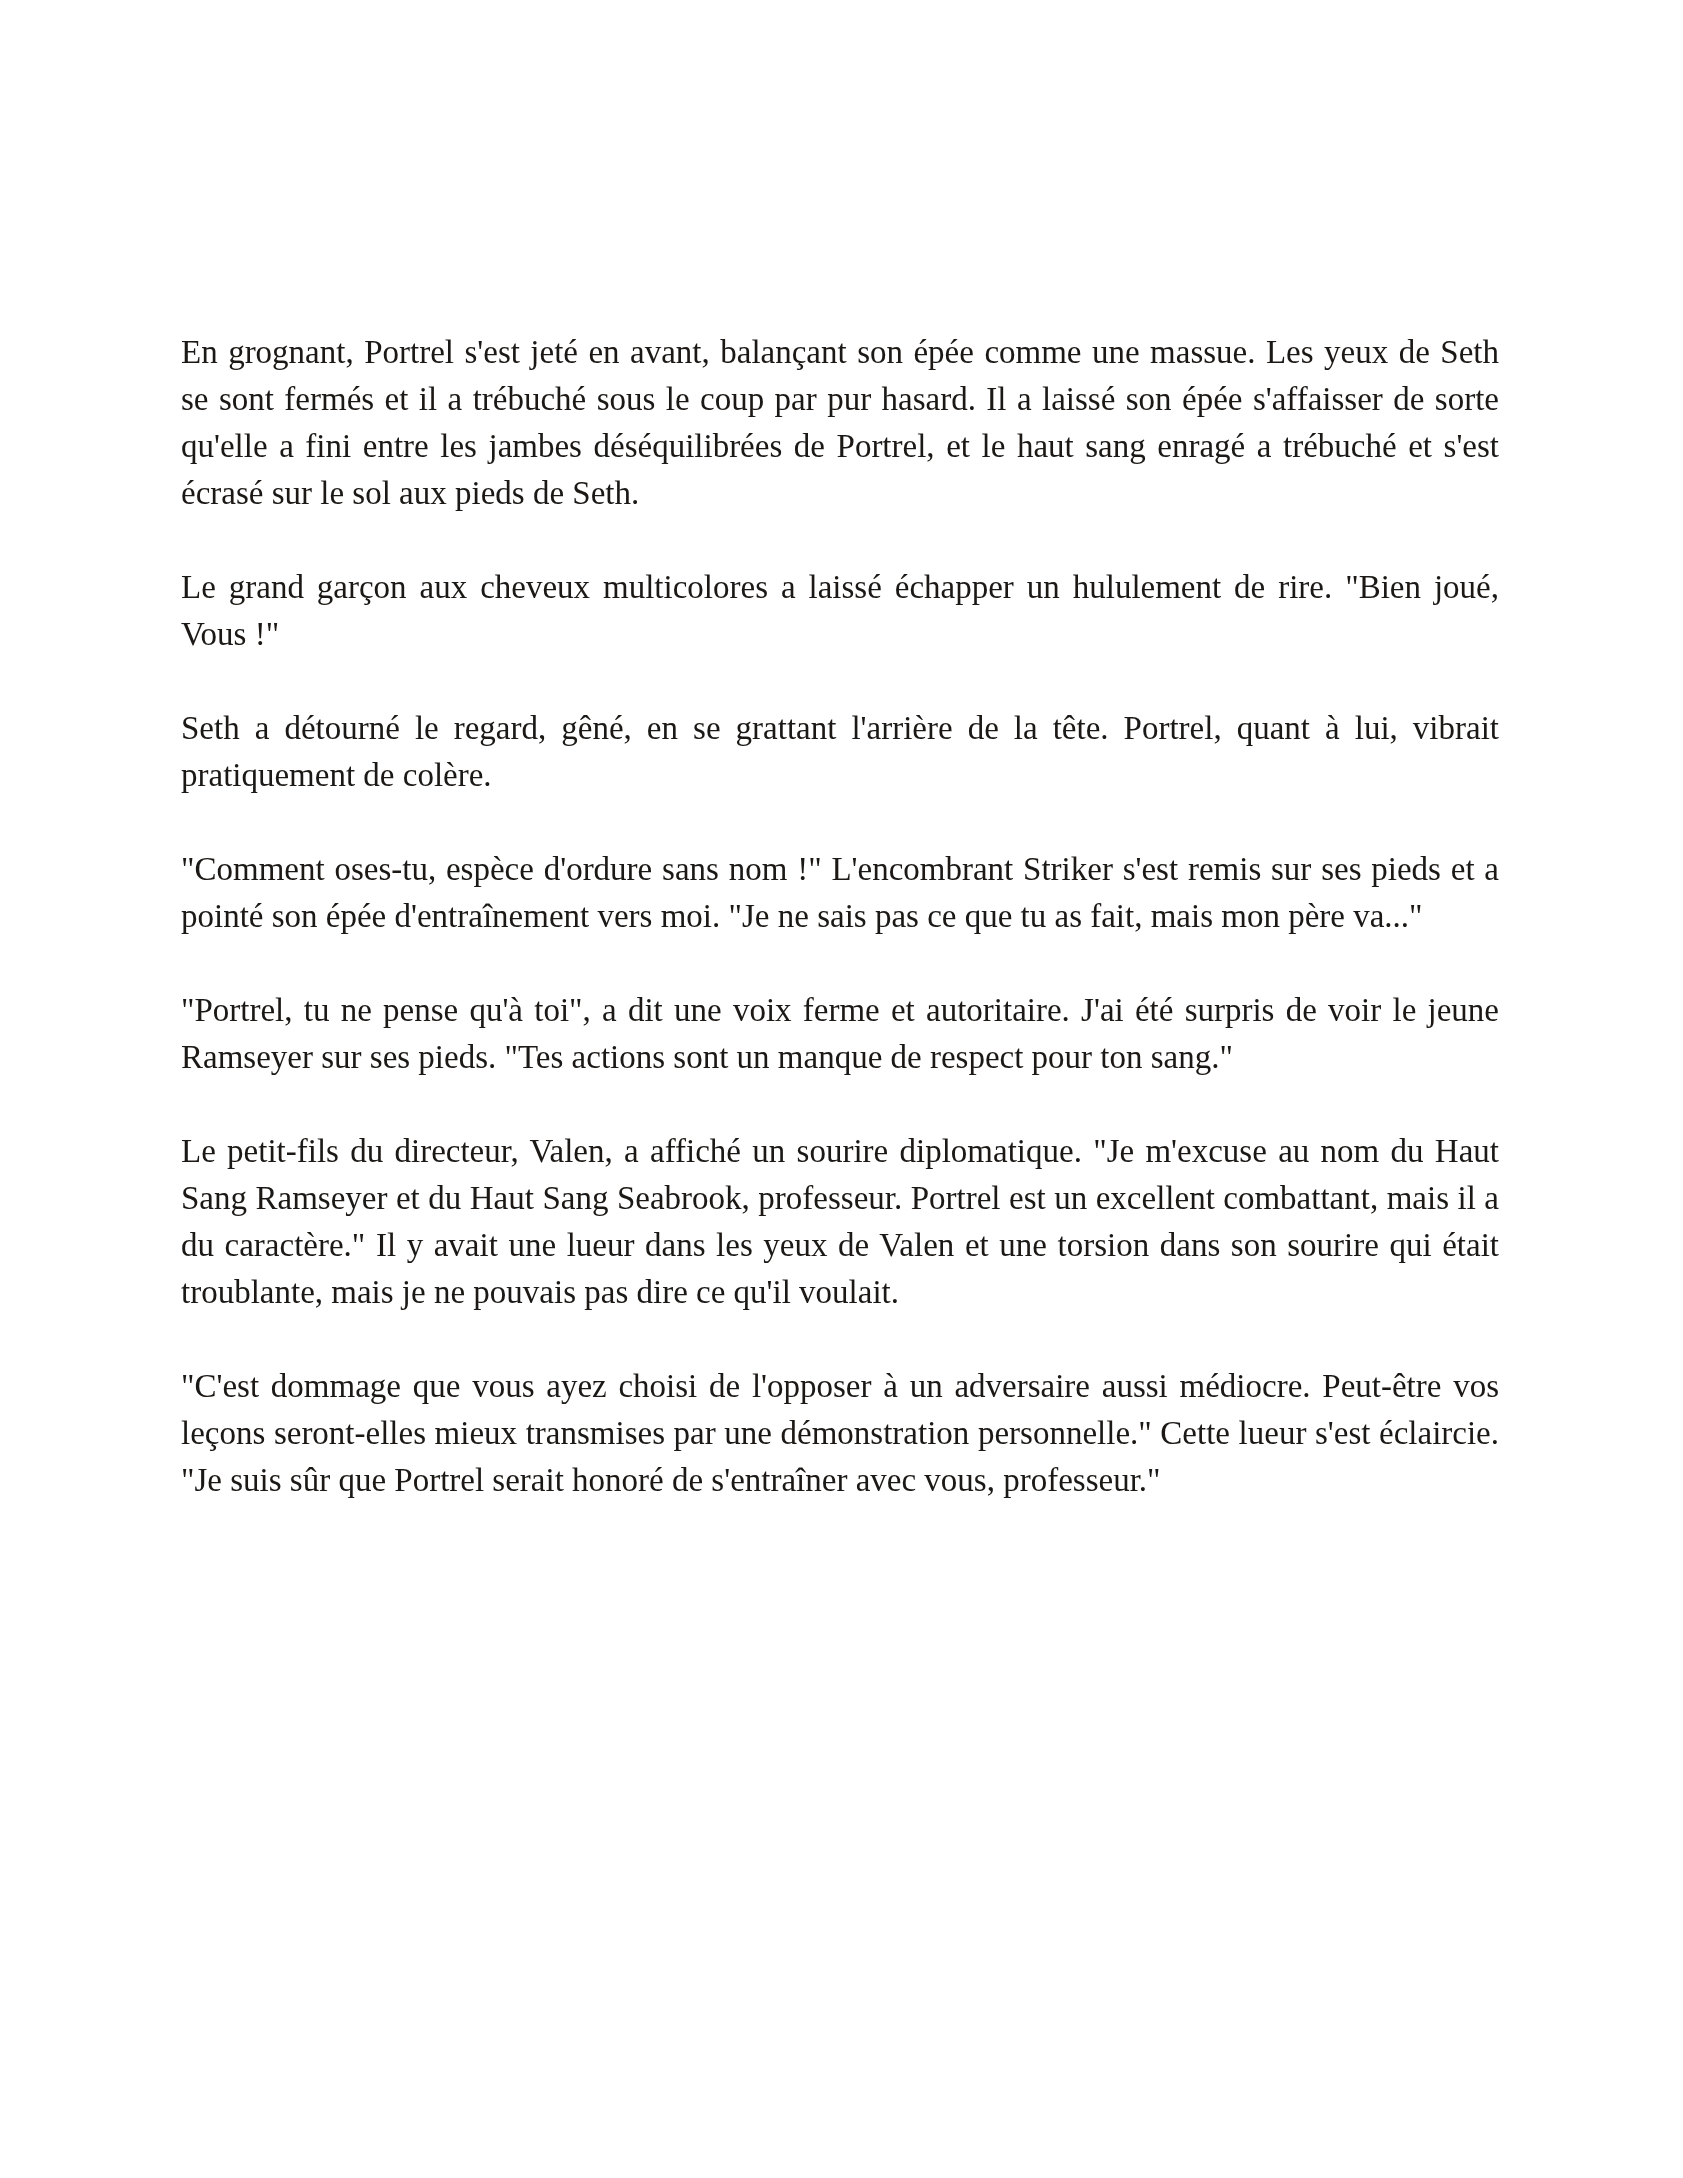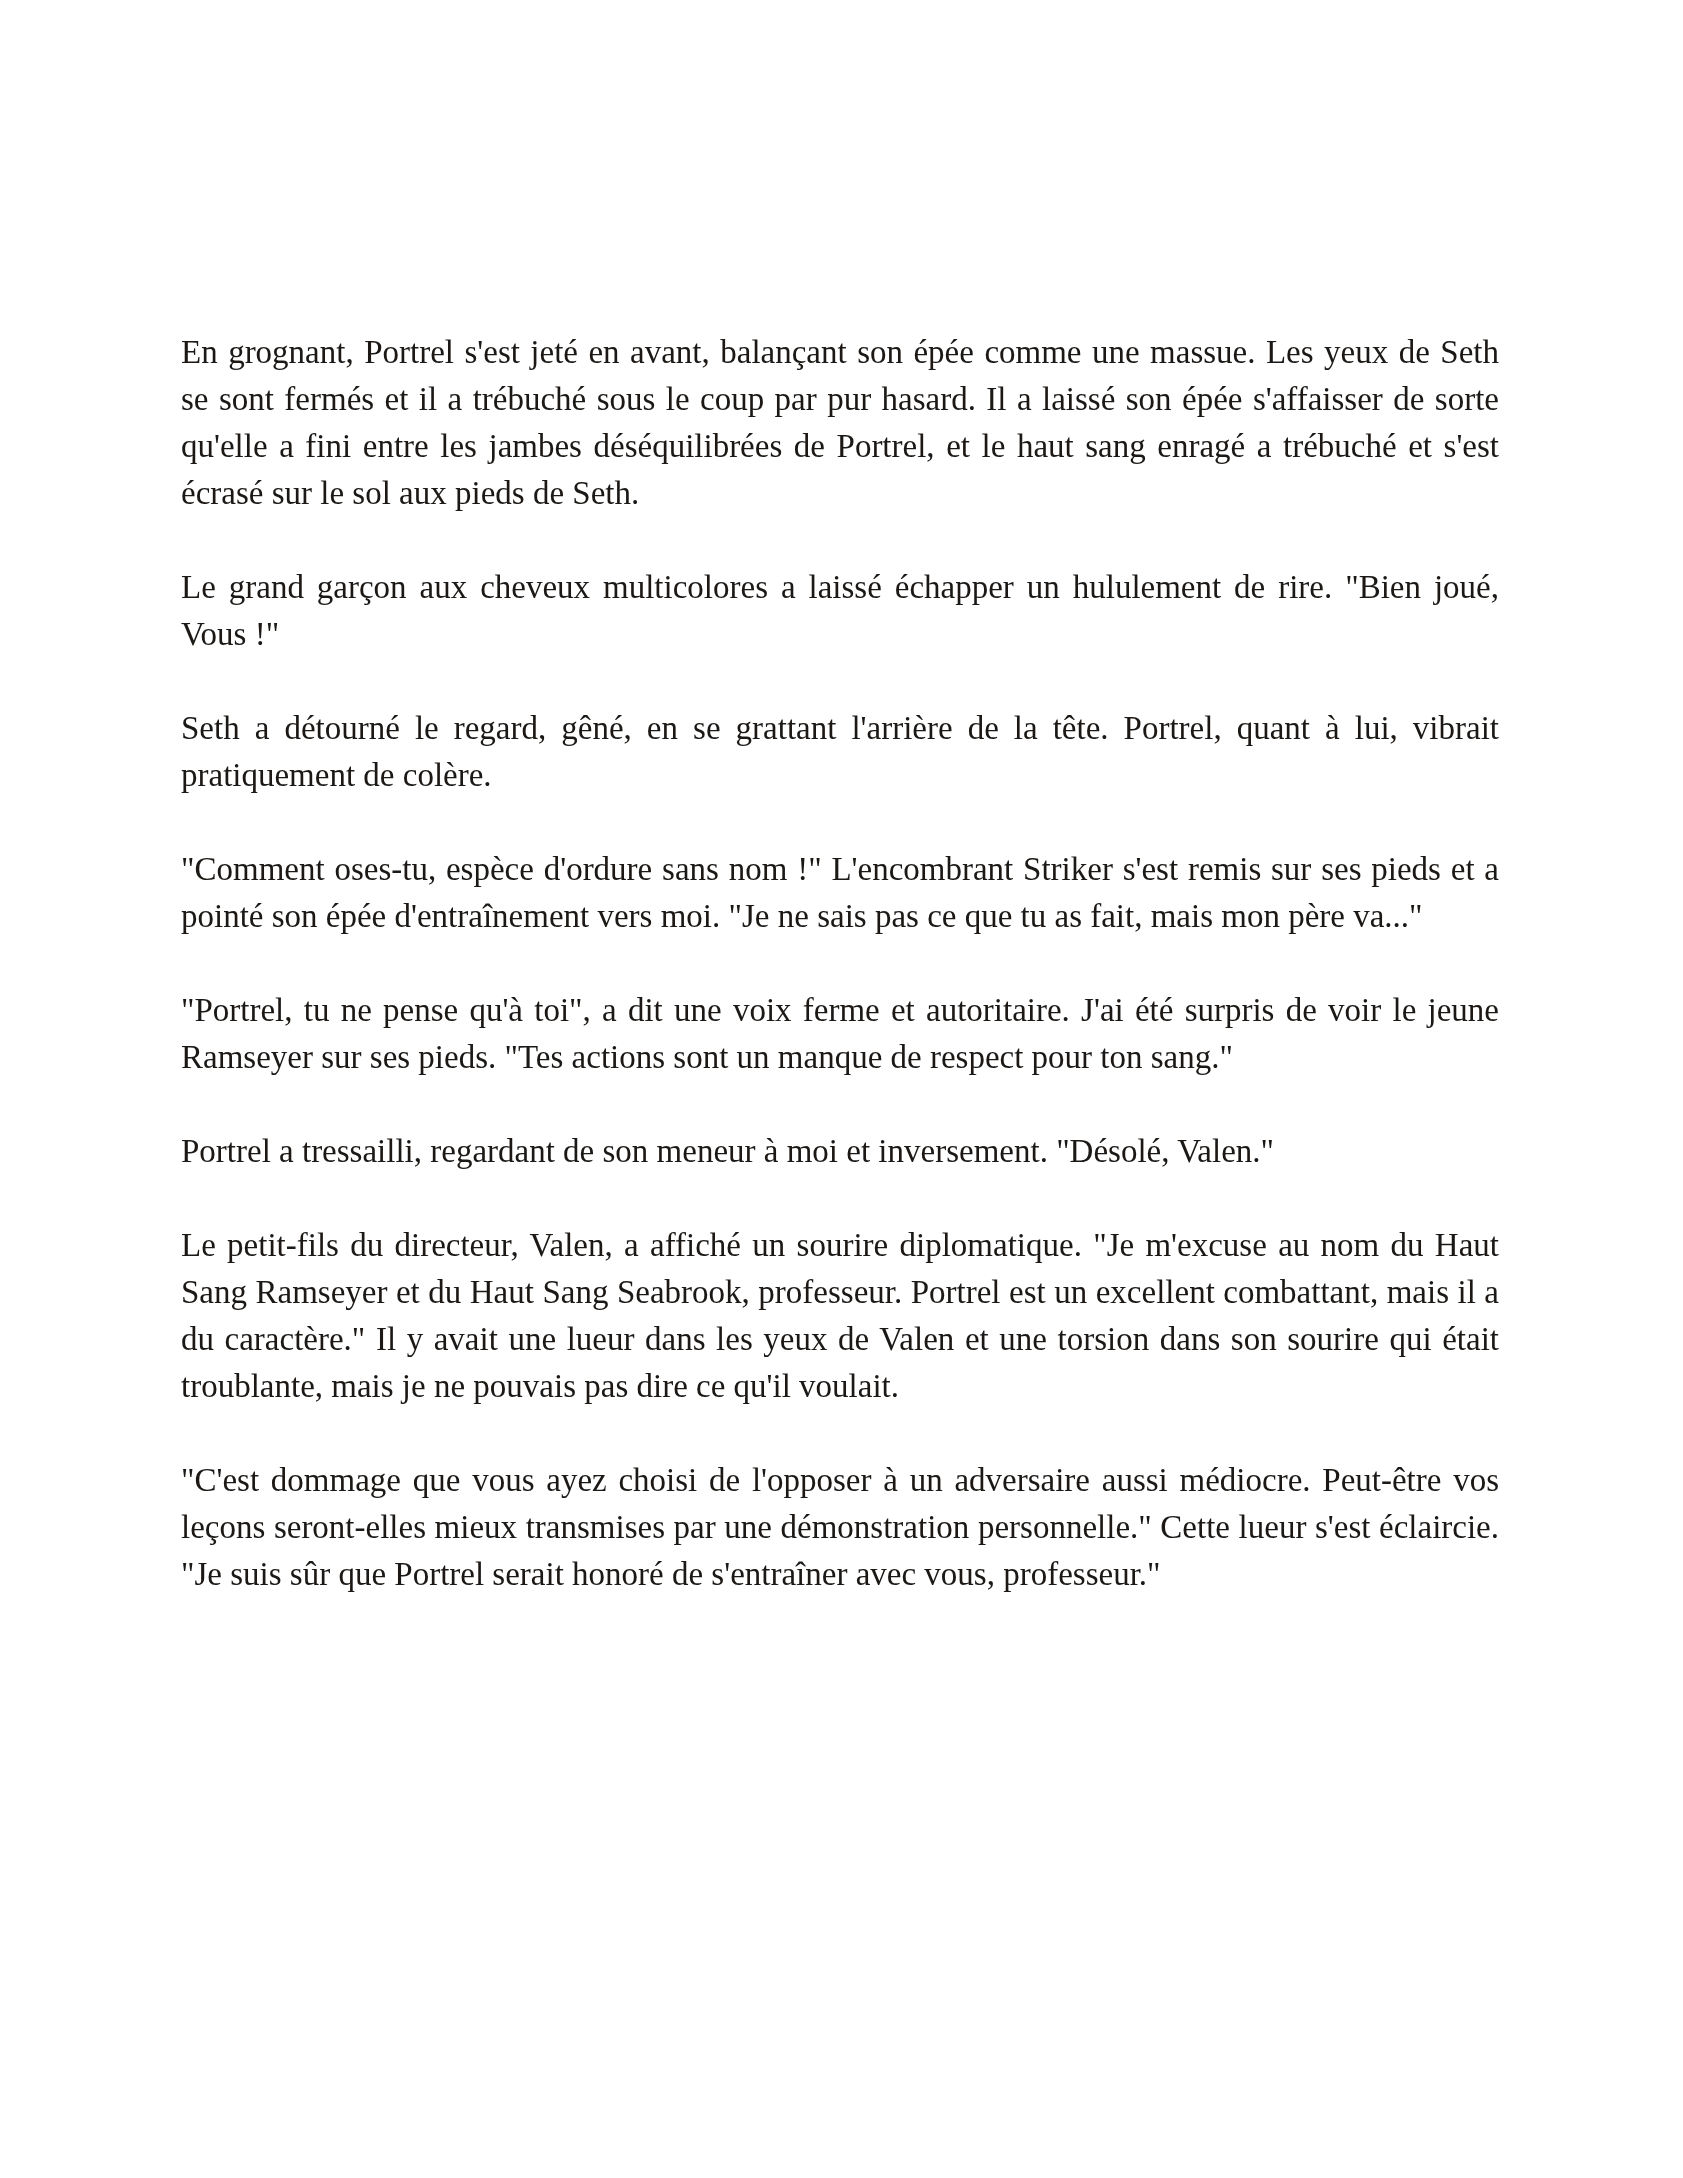--- a/index.html
+++ b/index.html
@@ -35,17 +35,16 @@
 </style>
 </head>
 <body>
 
 <div class="page">
   <p class="para">En grognant, Portrel s'est jeté en avant, balançant son épée comme une massue. Les yeux de Seth se sont fermés et il a trébuché sous le coup par pur hasard. Il a laissé son épée s'affaisser de sorte qu'elle a fini entre les jambes déséquilibrées de Portrel, et le haut sang enragé a trébuché et s'est écrasé sur le sol aux pieds de Seth.</p>
   <p class="para">Le grand garçon aux cheveux multicolores a laissé échapper un hululement de rire. "Bien joué, Vous !"</p>
   <p class="para">Seth a détourné le regard, gêné, en se grattant l'arrière de la tête. Portrel, quant à lui, vibrait pratiquement de colère.</p>
   <p class="para">"Comment oses-tu, espèce d'ordure sans nom !" L'encombrant Striker s'est remis sur ses pieds et a pointé son épée d'entraînement vers moi. "Je ne sais pas ce que tu as fait, mais mon père va..."</p>
   <p class="para">"Portrel, tu ne pense qu'à toi", a dit une voix ferme et autoritaire. J'ai été surpris de voir le jeune Ramseyer sur ses pieds. "Tes actions sont un manque de respect pour ton sang."</p>
-  <p class="para">Portrel a tressailli, regardant de son meneur à moi et inversement. "Désolé, Valen."</p>
   <p class="para">Le petit-fils du directeur, Valen, a affiché un sourire diplomatique. "Je m'excuse au nom du Haut Sang Ramseyer et du Haut Sang Seabrook, professeur. Portrel est un excellent combattant, mais il a du caractère." Il y avait une lueur dans les yeux de Valen et une torsion dans son sourire qui était troublante, mais je ne pouvais pas dire ce qu'il voulait.</p>
   <p class="para">"C'est dommage que vous ayez choisi de l'opposer à un adversaire aussi médiocre. Peut-être vos leçons seront-elles mieux transmises par une démonstration personnelle." Cette lueur s'est éclaircie. "Je suis sûr que Portrel serait honoré de s'entraîner avec vous, professeur."</p>
 </div>
 
 
 </body></html>

